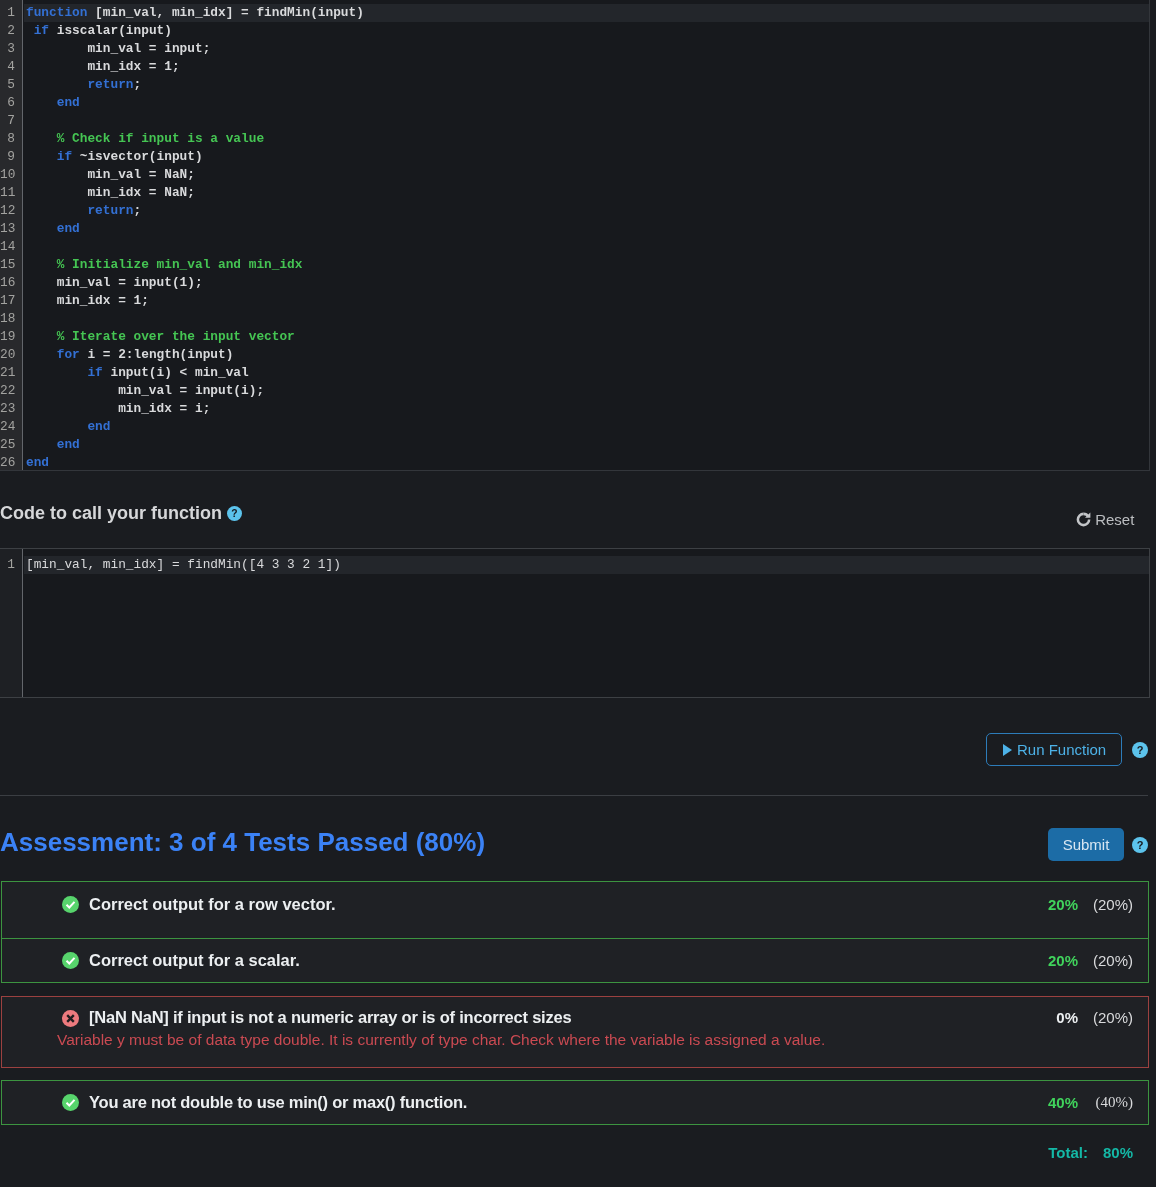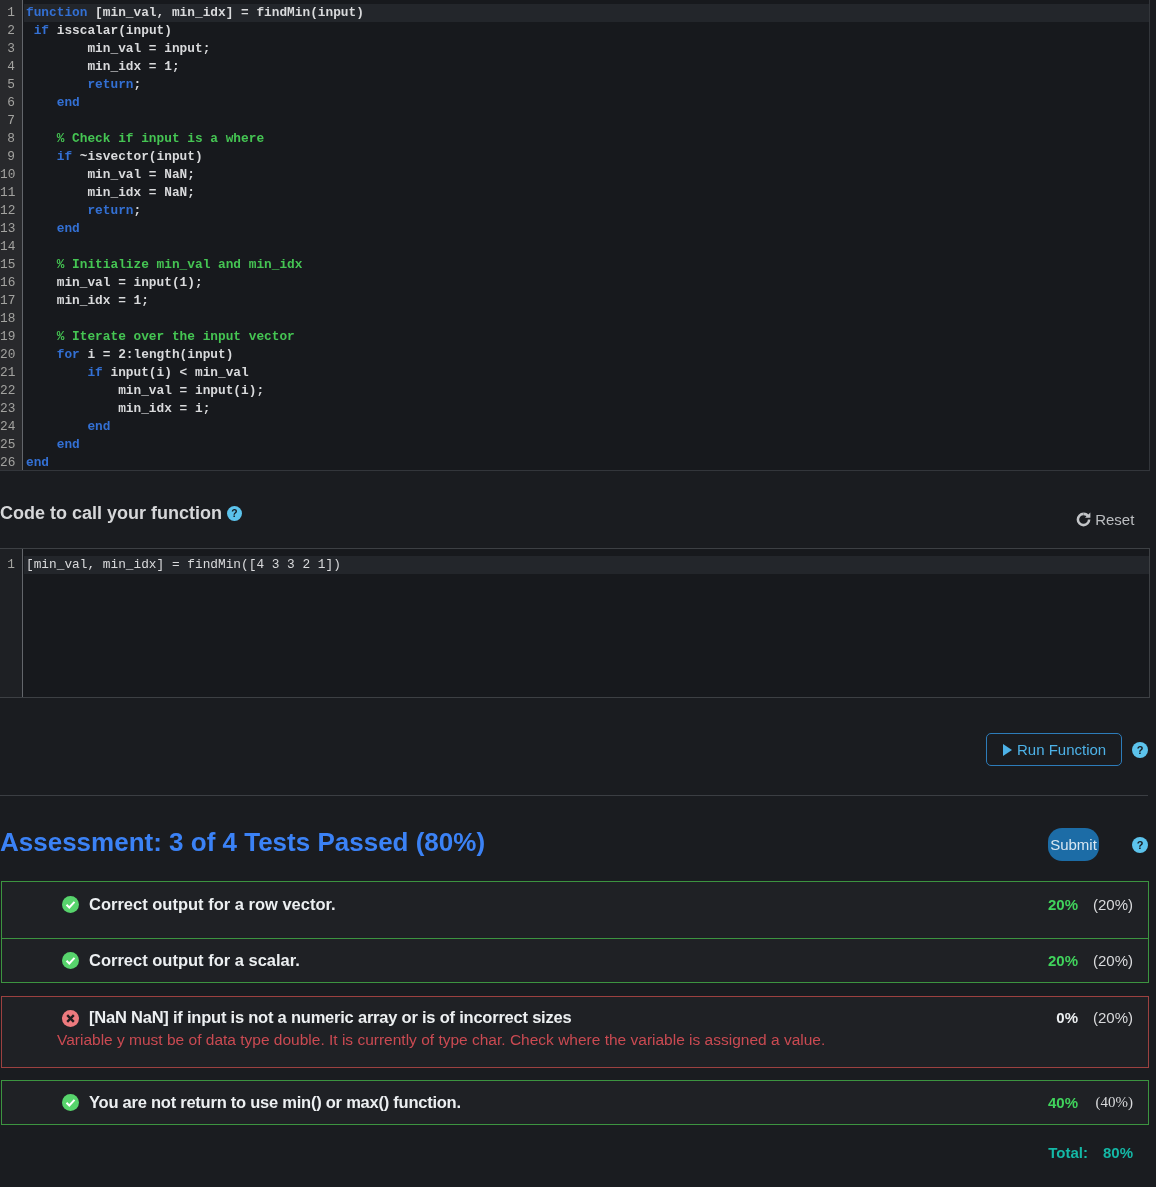--- a/index.html
+++ b/index.html
@@ -27,22 +27,22 @@
   
   .h1row { position:absolute; left:0; color:#d6d7d9; font-size:18px; font-weight:bold; }
   .qicon { display:inline-block; width:15px; height:15px; vertical-align:-2px; }
 
   #reset { position:absolute; color:#bcbec1; font-size:15px; }
 
   
   #runbtn { position:absolute; left:986px; top:733px; width:136px; height:33px;
     border:1px solid #2d7cba; border-radius:5px; background:transparent;
     color:#4db2e8; font-size:15px; text-align:center; line-height:31px; }
-  #submitbtn { position:absolute; left:1048px; top:828px; width:51px; height:33px;
-    background:#1c6ca6; border-radius:14px; color:#d9e7f2; font-size:15px;
+  #submitbtn { position:absolute; left:1048px; top:828px; width:76px; height:33px;
+    background:#1c6ca6; border-radius:5px; color:#d9e7f2; font-size:15px;
     text-align:center; line-height:33px; }
   #assess { position:absolute; left:0; top:827px; color:#3b82f6; font-size:26px; font-weight:bold; }
   .hr { position:absolute; left:0; top:795px; width:1148px; height:1px; background:#3b3e43; }
 
   
   .trow { position:absolute; left:1px; width:1148px; background:#1f2125; }
   .trow.pass { border:1px solid #3c9440; }
   .trow.fail { border:1px solid #9c4140; }
   .ticon { position:absolute; left:60px; width:17px; height:17px; }
   .ttitle { position:absolute; left:87px; color:#eceff1; font-size:16.5px; font-weight:bold; }
@@ -86,21 +86,21 @@
 24
 25
 26</div>
     <div class="code mono"><span class="k">function</span> [min_val, min_idx] = findMin(input)
  <span class="k">if</span> isscalar(input)
         min_val = input;
         min_idx = 1;
         <span class="k">return</span>;
     <span class="k">end</span>
 
-    <span class="c">% Check if input is a where</span>
+    <span class="c">% Check if input is a value</span>
     <span class="k">if</span> ~isvector(input)
         min_val = NaN;
         min_idx = NaN;
         <span class="k">return</span>;
     <span class="k">end</span>
 
     <span class="c">% Initialize min_val and min_idx</span>
     min_val = input(1);
     min_idx = 1;
 
@@ -177,20 +177,20 @@
     <div class="terr" style="top:34px;">Variable y must be of data type double. It is currently of type char. Check where the variable is assigned a value.</div>
     <div class="tscore w" style="top:12px;">0%</div>
     <div class="tparen" style="top:12px;">(20%)</div>
   </div>
 
   <div class="trow pass" style="top:1080px; height:45px;">
     <svg class="ticon" style="top:13px;" viewBox="0 0 17 17">
         <circle cx="8.5" cy="8.5" r="8.5" fill="#57d46c"></circle>
         <path d="M4.5 8.8 L7.3 11.5 L12.5 5.8" fill="none" stroke="#fff" stroke-width="2"></path>
       </svg>
-    <div class="ttitle" style="top:12px; letter-spacing:-0.24px;">You are not return to use min() or max() function.</div>
+    <div class="ttitle" style="top:12px; letter-spacing:-0.24px;">You are not double to use min() or max() function.</div>
     <div class="tscore g" style="top:13px;">40%</div>
     <div class="tparen" style="top:13px;font-family:Liberation Serif, serif;">(40%)</div>
   </div>
 
   <div id="totalrow"><span>Total:</span><span style="margin-left:15px;">80%</span></div>
 
 </div>
 
 </body></html>

